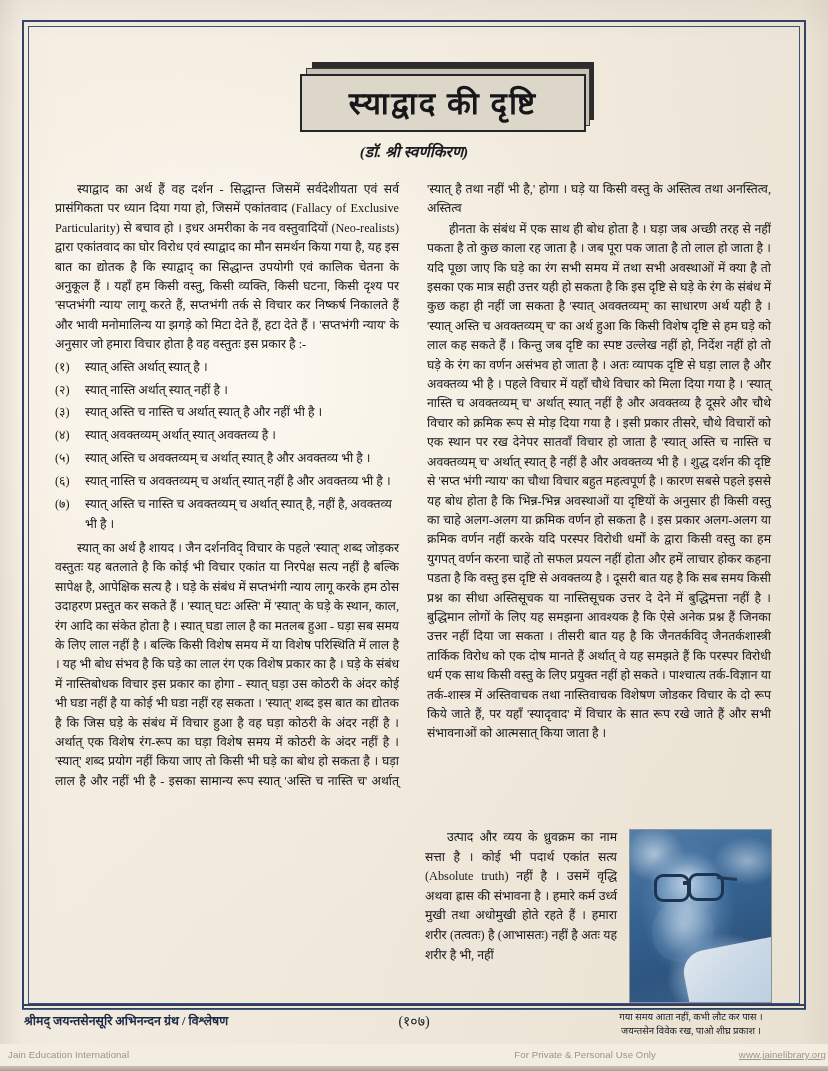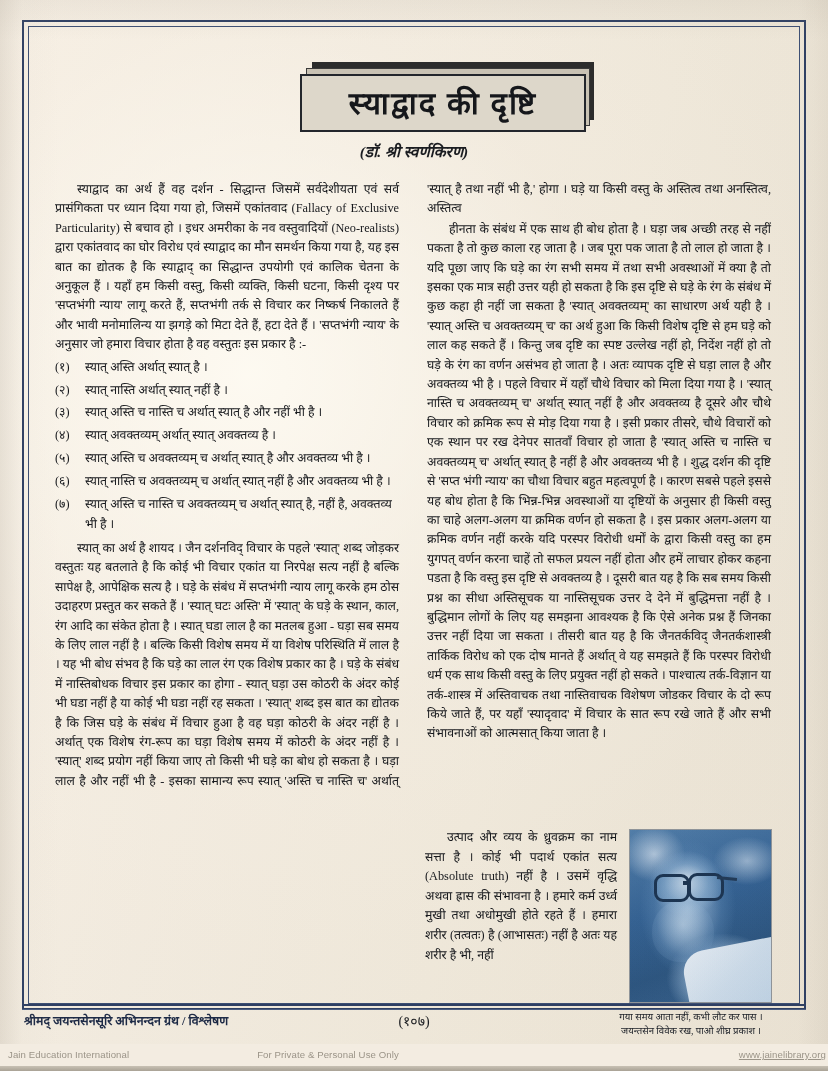--- a/index.html
+++ b/index.html
@@ -275,21 +275,21 @@
   }
   .wm {
     position: absolute;
     top: 5px;
     font-family: "Liberation Sans", sans-serif;
     font-size: 9.6px;
     color: #9b9488;
     letter-spacing: 0.1px;
   }
   #wm-left { left: 8px; }
-  #wm-center { left: 0; width: 656px; text-align: center; }
+  #wm-center { left: 0; width: 656px; text-align: right; }
   #wm-right { right: 10px; text-decoration: underline; }
   #bottom-edge {
     position: absolute;
     left: 0; top: 1066px;
     width: 828px; height: 5px;
     background: linear-gradient(to bottom, #c8c1b4 0%, #a9a295 100%);
   }
 </style>
 </head>
 <body>

